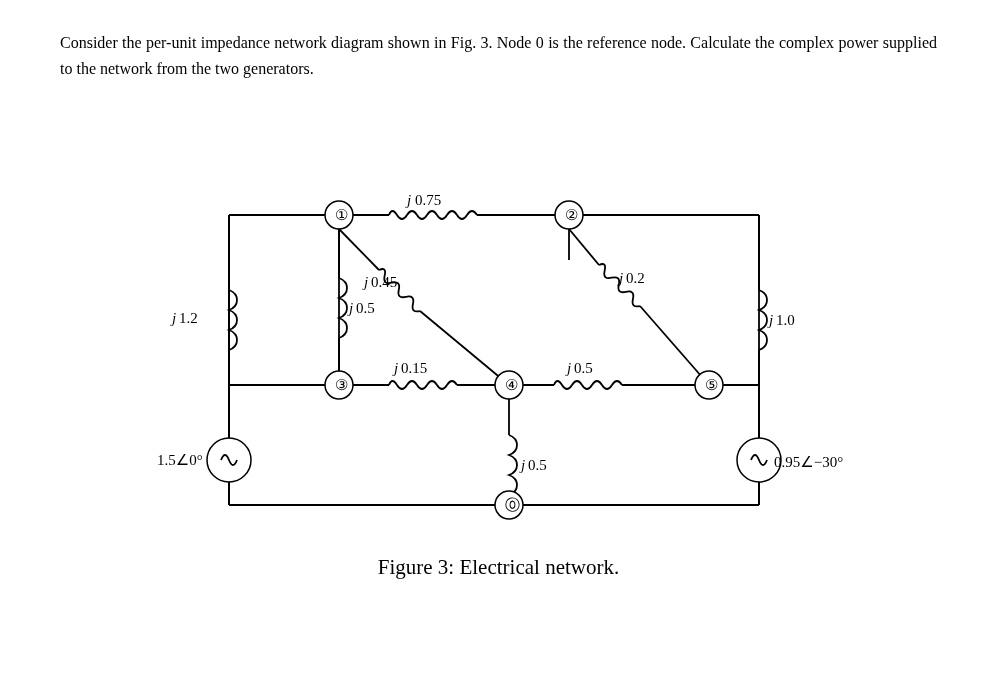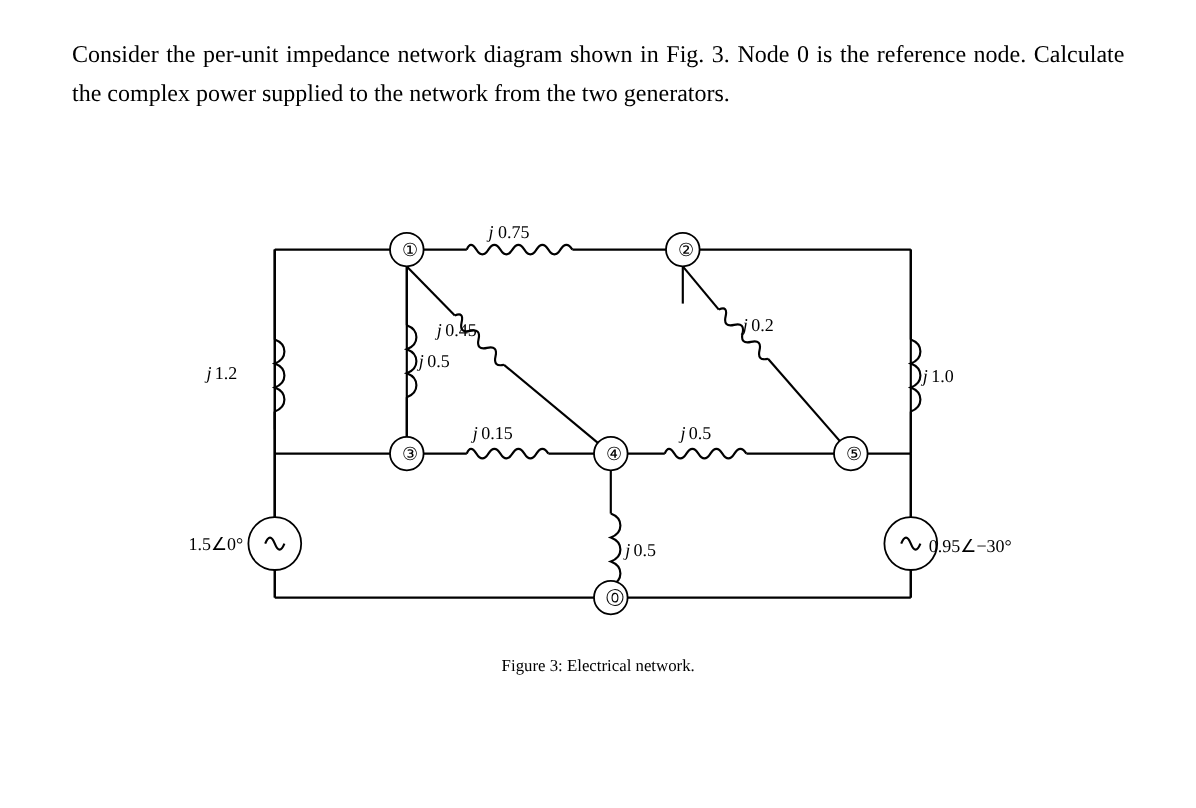--- a/index.html
+++ b/index.html
@@ -8,41 +8,41 @@
       font-family: 'Times New Roman', Times, serif;
       width: 997px;
       min-height: 673px;
       display: flex;
       flex-direction: column;
       align-items: center;
       padding: 30px 60px 20px 60px;
     }
 
     .text-block {
-      font-size: 20px;
+      font-size: 16px;
       line-height: 1.6;
       text-align: justify;
       width: 100%;
-      margin-bottom: 14px;
+      margin-bottom: 34px;
     }
 
     .diagram-container {
       width: 100%;
       display: flex;
       flex-direction: column;
       align-items: center;
       margin-bottom: 10px;
     }
 
     svg {
       overflow: visible;
     }
 
     .caption {
-      font-size: 14px;
+      font-size: 21px;
       margin-top: 10px;
       text-align: center;
     }
   </style>
 </head>
 <body>
 
 <div class="text-block">
   <span>Consider the per-unit impedance network diagram shown in Fig. 3. Node 0 is the reference node. Calculate the complex power supplied to the network from the two generators.</span>
 </div>

